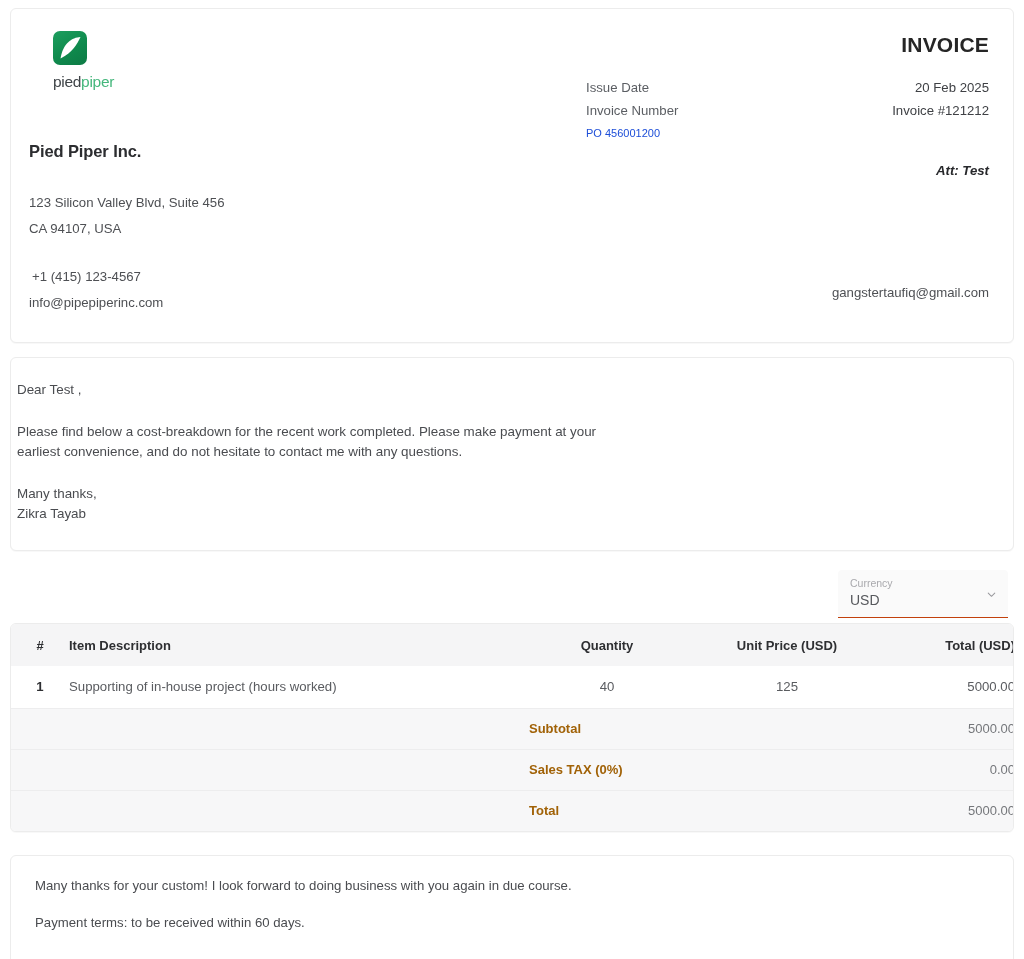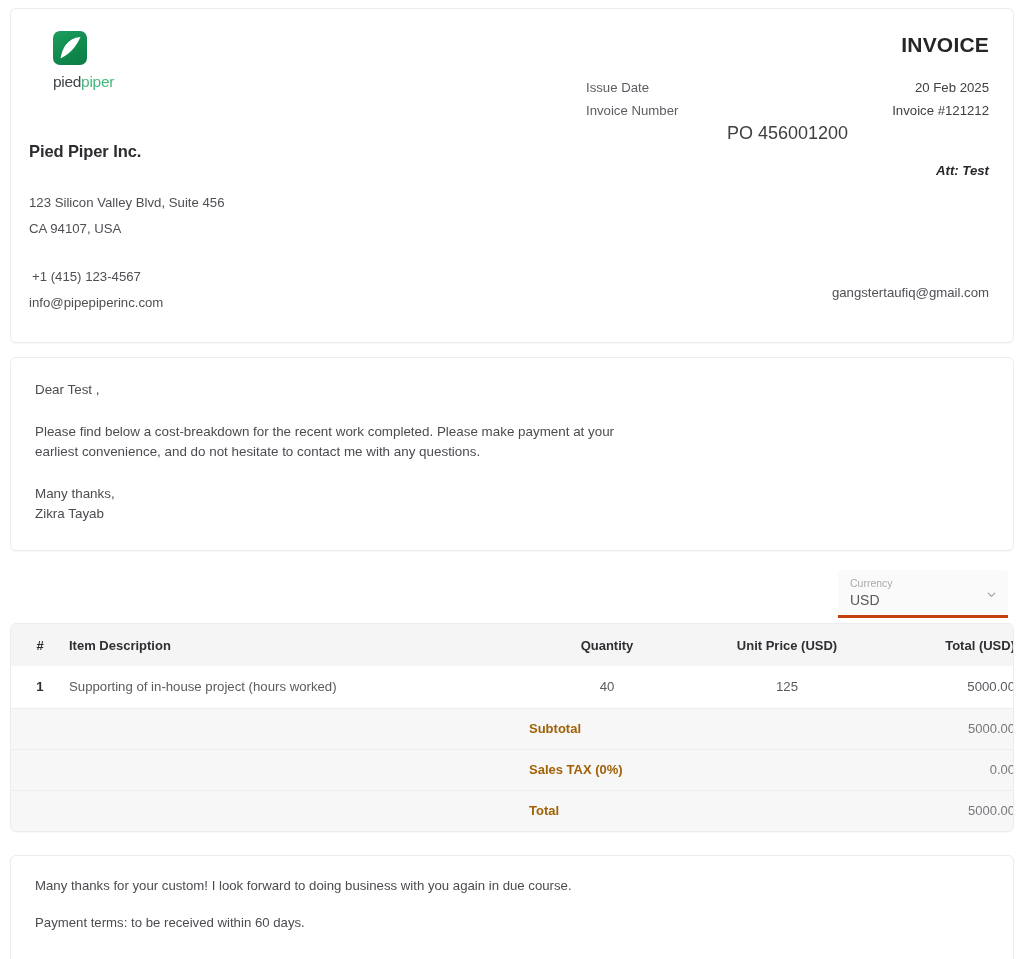--- a/index.html
+++ b/index.html
@@ -81,23 +81,23 @@
     display: flex;
     justify-content: space-between;
     align-items: baseline;
     font-size: 13.2px;
     color: #56585c;
     line-height: 22.5px;
   }
   .meta-label { color: #5b5e63; }
   .meta-value { color: #3f4145; text-align: right; }
   .meta-solo {
-    text-align: center;
-    font-size: 18px;
-    color: #404040;
+    text-align: left;
+    font-size: 11px;
+    color: #1d4ed8;
     line-height: 22.5px;
   }
   .meta-att {
     text-align: right;
     font-size: 13.2px;
     font-weight: 700;
     color: #28292c;
     margin-top: 18px;
     font-style: italic;
   }
@@ -128,21 +128,21 @@
     top: 276px;
     right: 24px;
     font-size: 13.2px;
     color: #4e5054;
     text-align: right;
   }
 
   
   .message-card {
     margin-top: 14px;
-    padding: 22px 24px 26px 24px;
+    padding: 22px 24px 26px 6px;
     min-height: 155px;
   }
   .message-card p {
     font-size: 13.4px;
     line-height: 20px;
     color: #4a4c50;
   }
   .msg-gap { height: 22px; }
   .msg-body { max-width: 605px; }
 
@@ -153,21 +153,21 @@
     justify-content: flex-end;
     align-items: center;
     padding-right: 6px;
     padding-top: 14px;
   }
   .currency-field {
     width: 170px;
     height: 48px;
     background: #fafafa;
     border-radius: 4px 4px 0 0;
-    border-bottom: 3px solid #c2410c;
+    border-bottom: 1px solid #c2410c;
     position: relative;
     padding: 7px 12px 0 12px;
   }
   .currency-label {
     font-size: 10.5px;
     color: #a9a9ad;
     line-height: 13px;
   }
   .currency-value {
     font-size: 14px;

